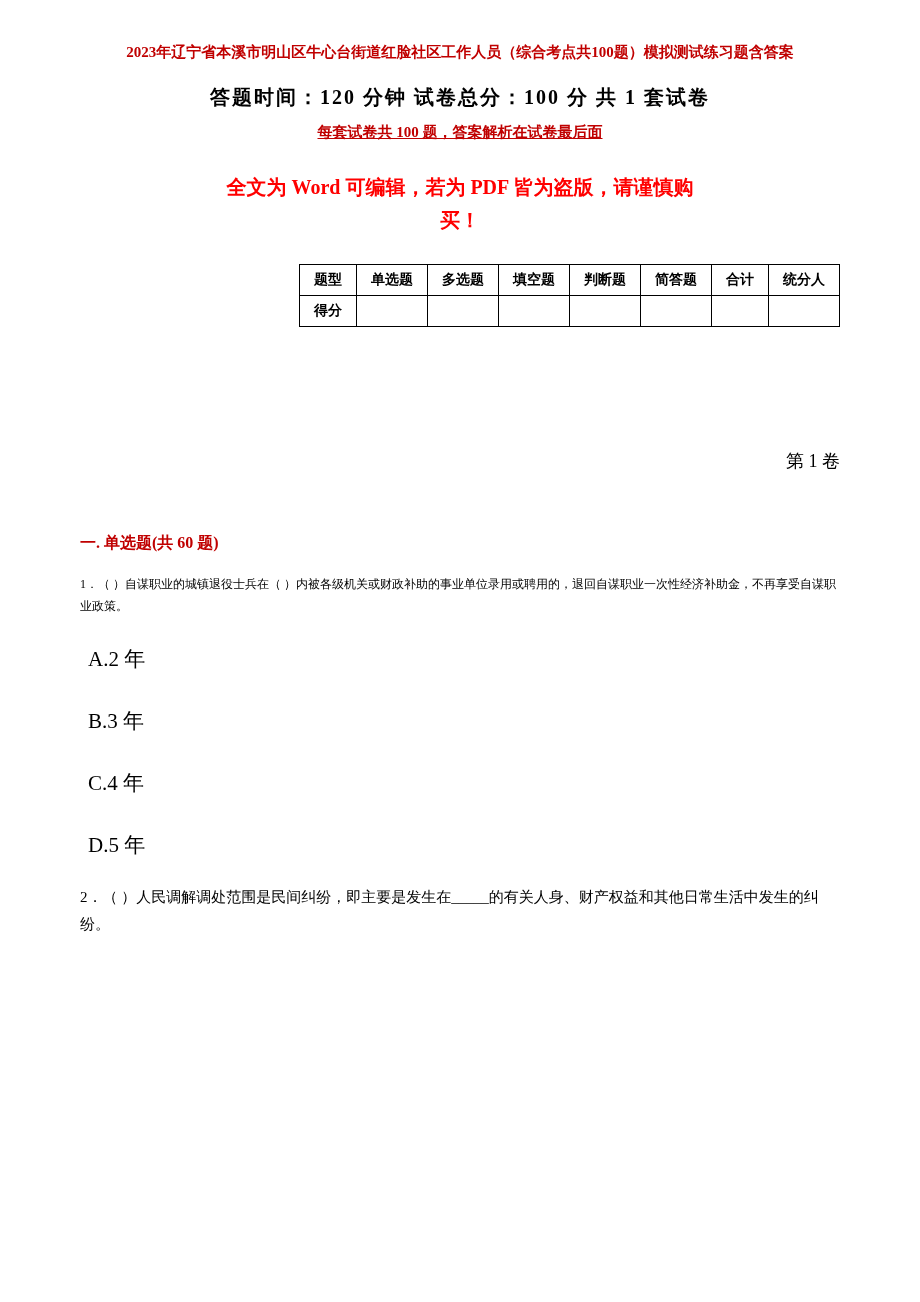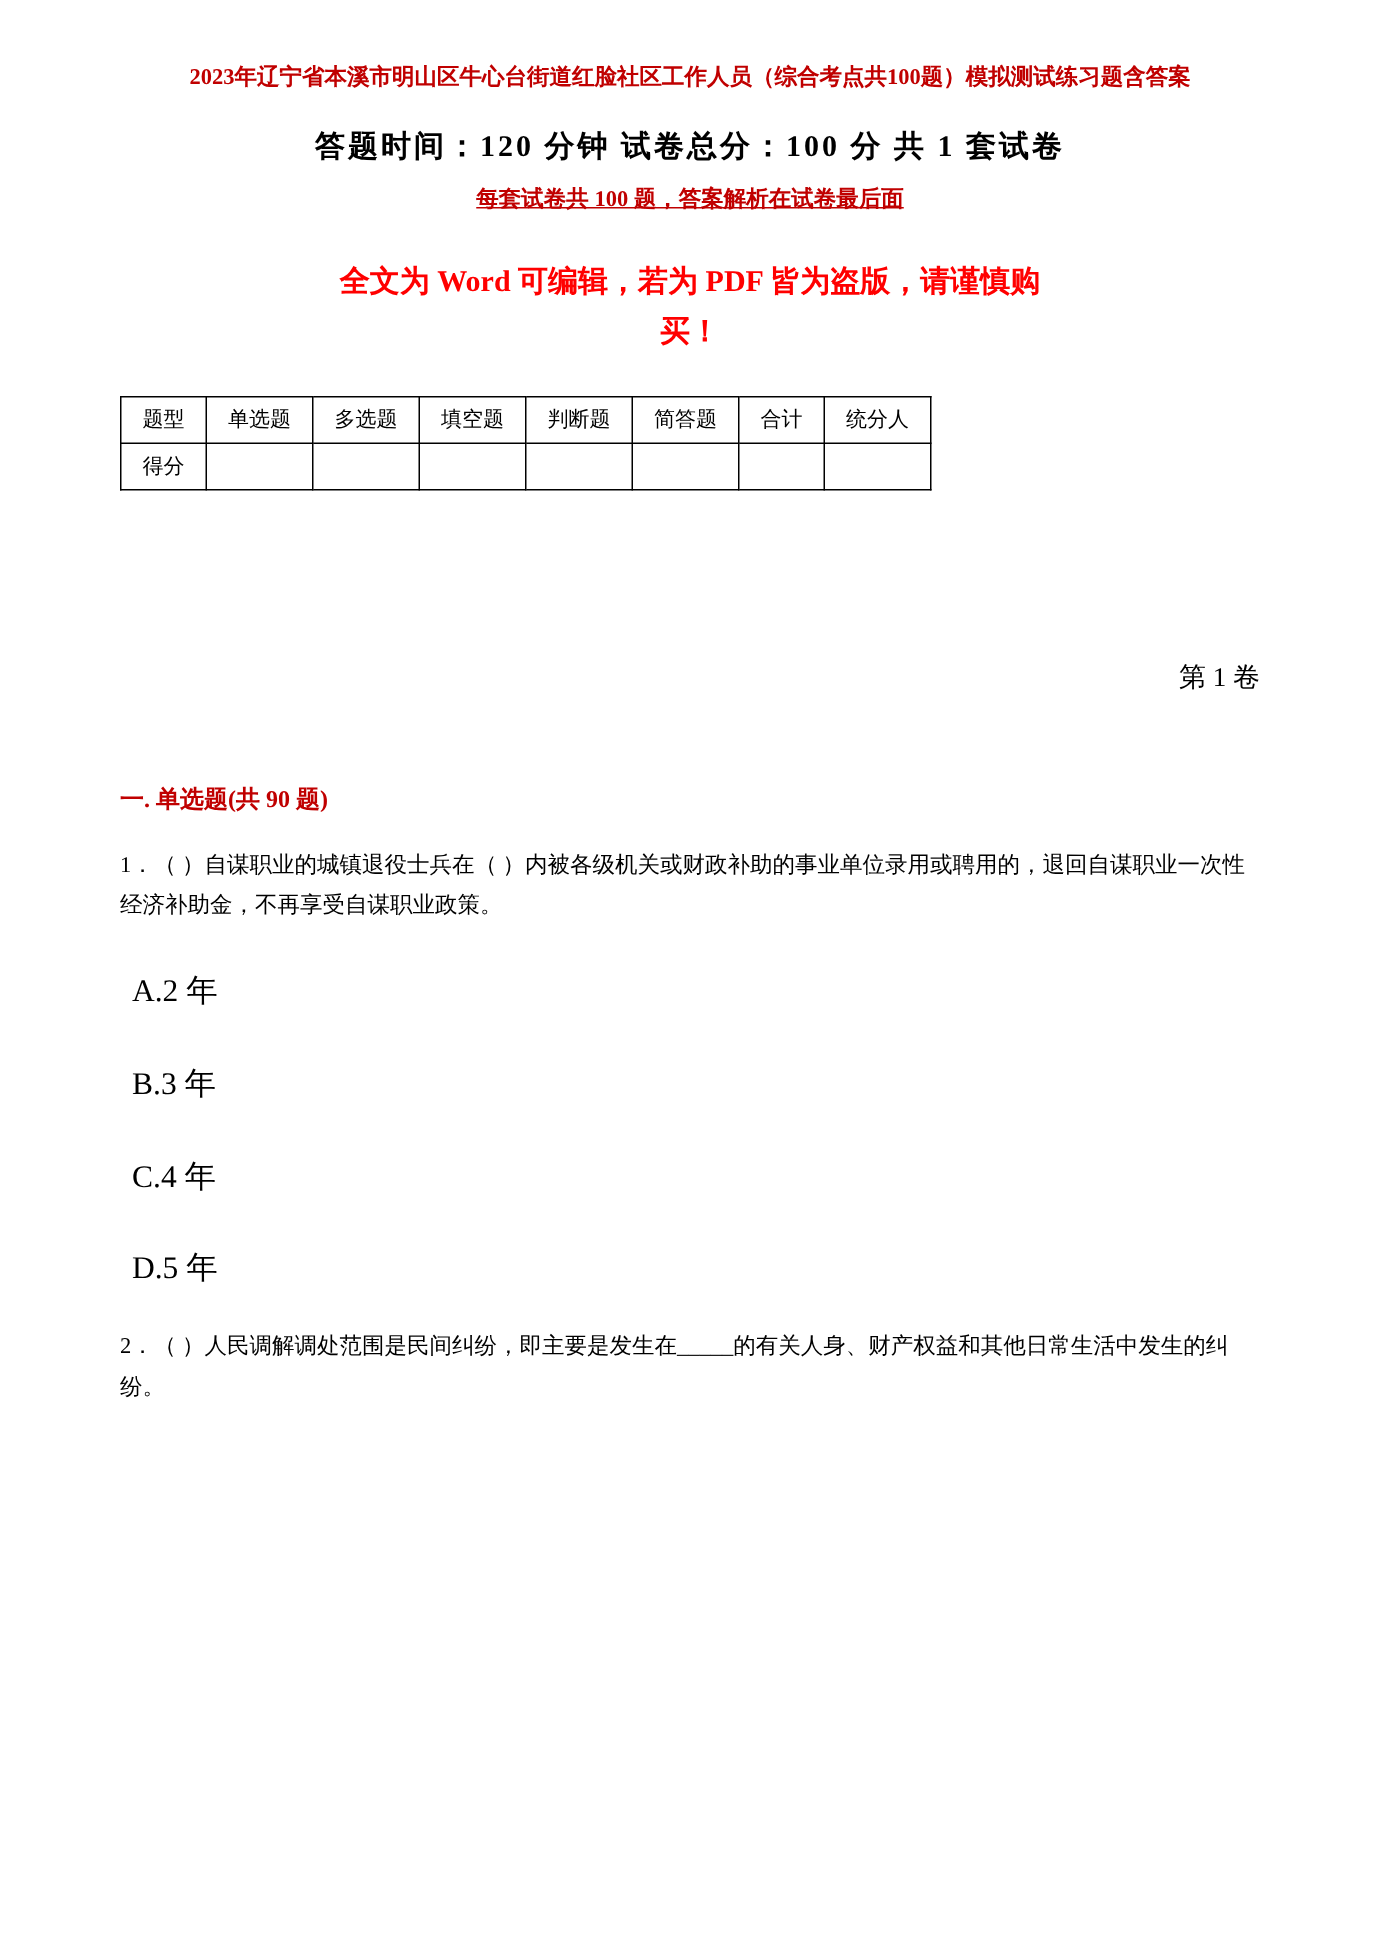--- a/index.html
+++ b/index.html
@@ -54,23 +54,24 @@
     .word-notice {
       font-size: 20px;
       font-weight: bold;
       color: #ff0000;
       margin-bottom: 6px;
       text-align: center;
       margin-top: 32px;
     }
 
     .score-table-section {
-      margin: 20px 0 32px 0;
+      margin: 20px 0 42px 0;
       display: flex;
-      justify-content: flex-start;
+      justify-content: flex-end;
+      font-weight: bold;
     }
 
     .score-table {
       border-collapse: collapse;
       border: 1px solid #000;
     }
 
     .score-table td {
       border: 1px solid #000;
       padding: 6px 14px;
@@ -96,21 +97,21 @@
       color: #c00000;
       margin-bottom: 20px;
       margin-top: 10px;
     }
 
     .question-block {
       margin-bottom: 20px;
     }
 
     .question-text {
-      font-size: 15px;
+      font-size: 12px;
       line-height: 1.8;
       margin-bottom: 8px;
       text-indent: 0;
     }
 
     .option {
       font-size: 21px;
       line-height: 1.8;
       margin-left: 8px;
       margin-top: 24px;
@@ -172,21 +173,21 @@
         <td></td>
       </tr>
     </tbody>
       </table>
   </div>
 
   <div class="section-divider"></div>
 
   <div class="volume-title">第 1 卷</div>
 
-  <div class="question-section-title">一. 单选题(共 90 题)</div>
+  <div class="question-section-title">一. 单选题(共 60 题)</div>
 
   <div class="question-block">
     <div class="question-text">1．（ ）自谋职业的城镇退役士兵在（ ）内被各级机关或财政补助的事业单位录用或聘用的，退回自谋职业一次性经济补助金，不再享受自谋职业政策。</div>
     <div class="option">A.2  年</div>
     <div class="option">B.3  年</div>
     <div class="option">C.4  年</div>
     <div class="option">D.5  年</div>
   </div>
 
   <div class="question-block">

